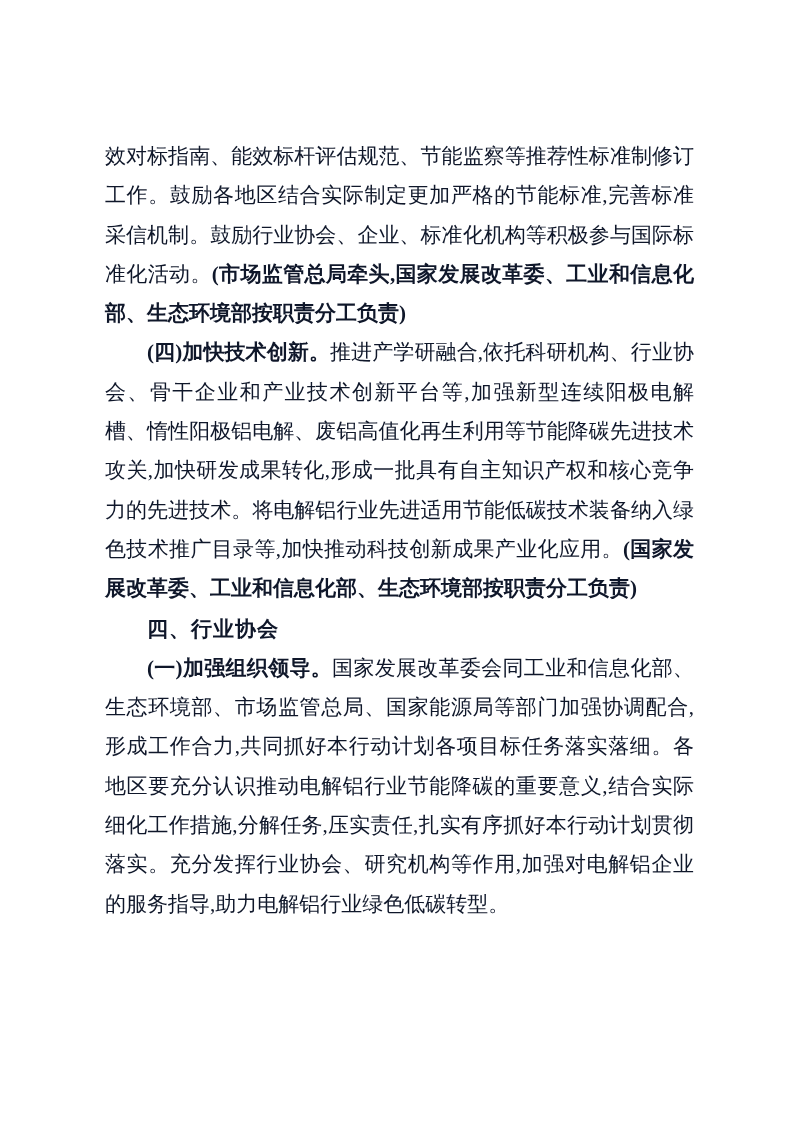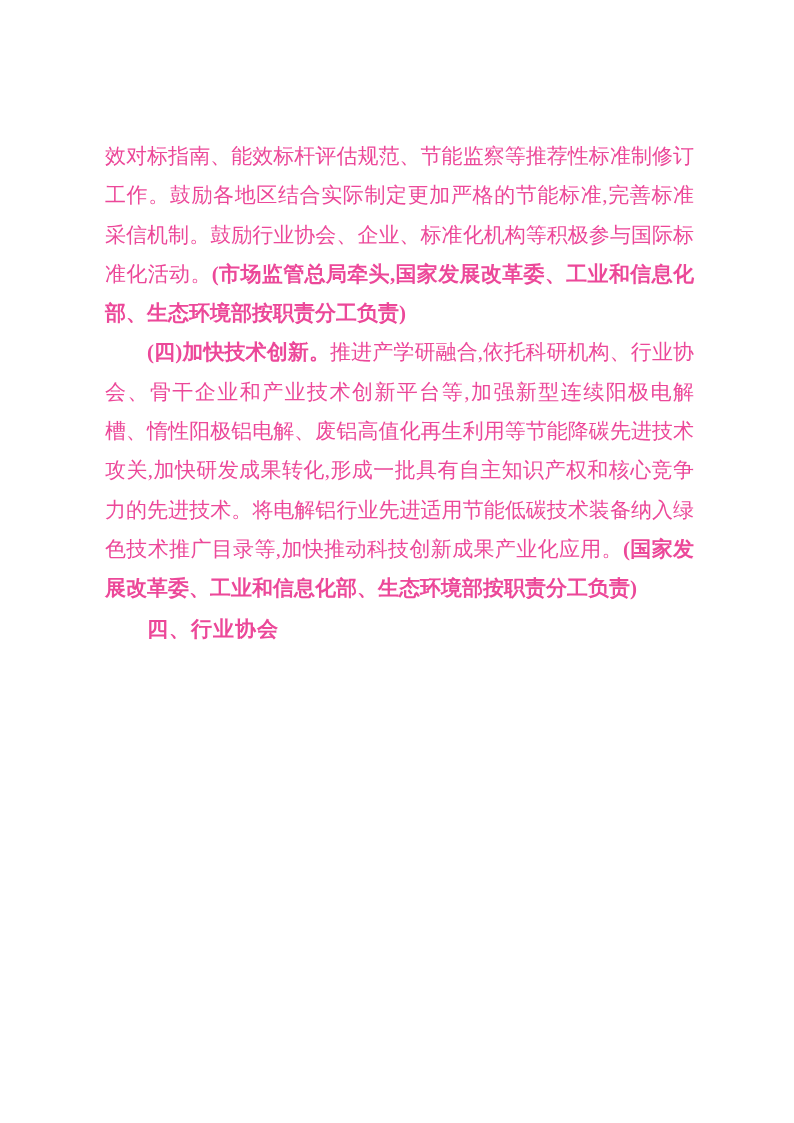--- a/index.html
+++ b/index.html
@@ -19,21 +19,21 @@
   }
 
   .doc-body {
     position: absolute;
     left: 105px;
     top: 137px;
     width: 589px;
     font-family: "Liberation Serif", "DejaVu Serif", serif;
     font-size: 21px;
     line-height: 39.3px;
-    color: #ec4899;
+    color: #0f172a;
     text-align: justify;
     line-break: strict;
     font-kerning: none;
   }
 
   .doc-body p {
     margin: 0;
     text-indent: 2em;
   }
 
@@ -58,14 +58,15 @@
   }
 </style>
 </head>
 <body>
 
 <div class="page">
   <div class="doc-body">
       <p class="no-indent"><span class="seg-normal">效对标指南、能效标杆评估规范、节能监察等推荐性标准制修订工作。鼓励各地区结合实际制定更加严格的节能标准,完善标准采信机制。鼓励行业协会、企业、标准化机构等积极参与国际标准化活动。</span><span class="seg-bold">(市场监管总局牵头,国家发展改革委、工业和信息化部、生态环境部按职责分工负责)</span></p>
       <p><span class="seg-bold">(四)加快技术创新。</span><span class="seg-normal">推进产学研融合,依托科研机构、行业协会、骨干企业和产业技术创新平台等,加强新型连续阳极电解槽、惰性阳极铝电解、废铝高值化再生利用等节能降碳先进技术攻关,加快研发成果转化,形成一批具有自主知识产权和核心竞争力的先进技术。将电解铝行业先进适用节能低碳技术装备纳入绿色技术推广目录等,加快推动科技创新成果产业化应用。</span><span class="seg-bold">(国家发展改革委、工业和信息化部、生态环境部按职责分工负责)</span></p>
       <p><span class="seg-heading">四、行业协会</span></p>
+      <p><span class="seg-bold">(一)加强组织领导。</span><span class="seg-normal">国家发展改革委会同工业和信息化部、生态环境部、市场监管总局、国家能源局等部门加强协调配合,形成工作合力,共同抓好本行动计划各项目标任务落实落细。各地区要充分认识推动电解铝行业节能降碳的重要意义,结合实际细化工作措施,分解任务,压实责任,扎实有序抓好本行动计划贯彻落实。充分发挥行业协会、研究机构等作用,加强对电解铝企业的服务指导,助力电解铝行业绿色低碳转型。</span></p>
     </div>
 </div>
 
 </body></html>

